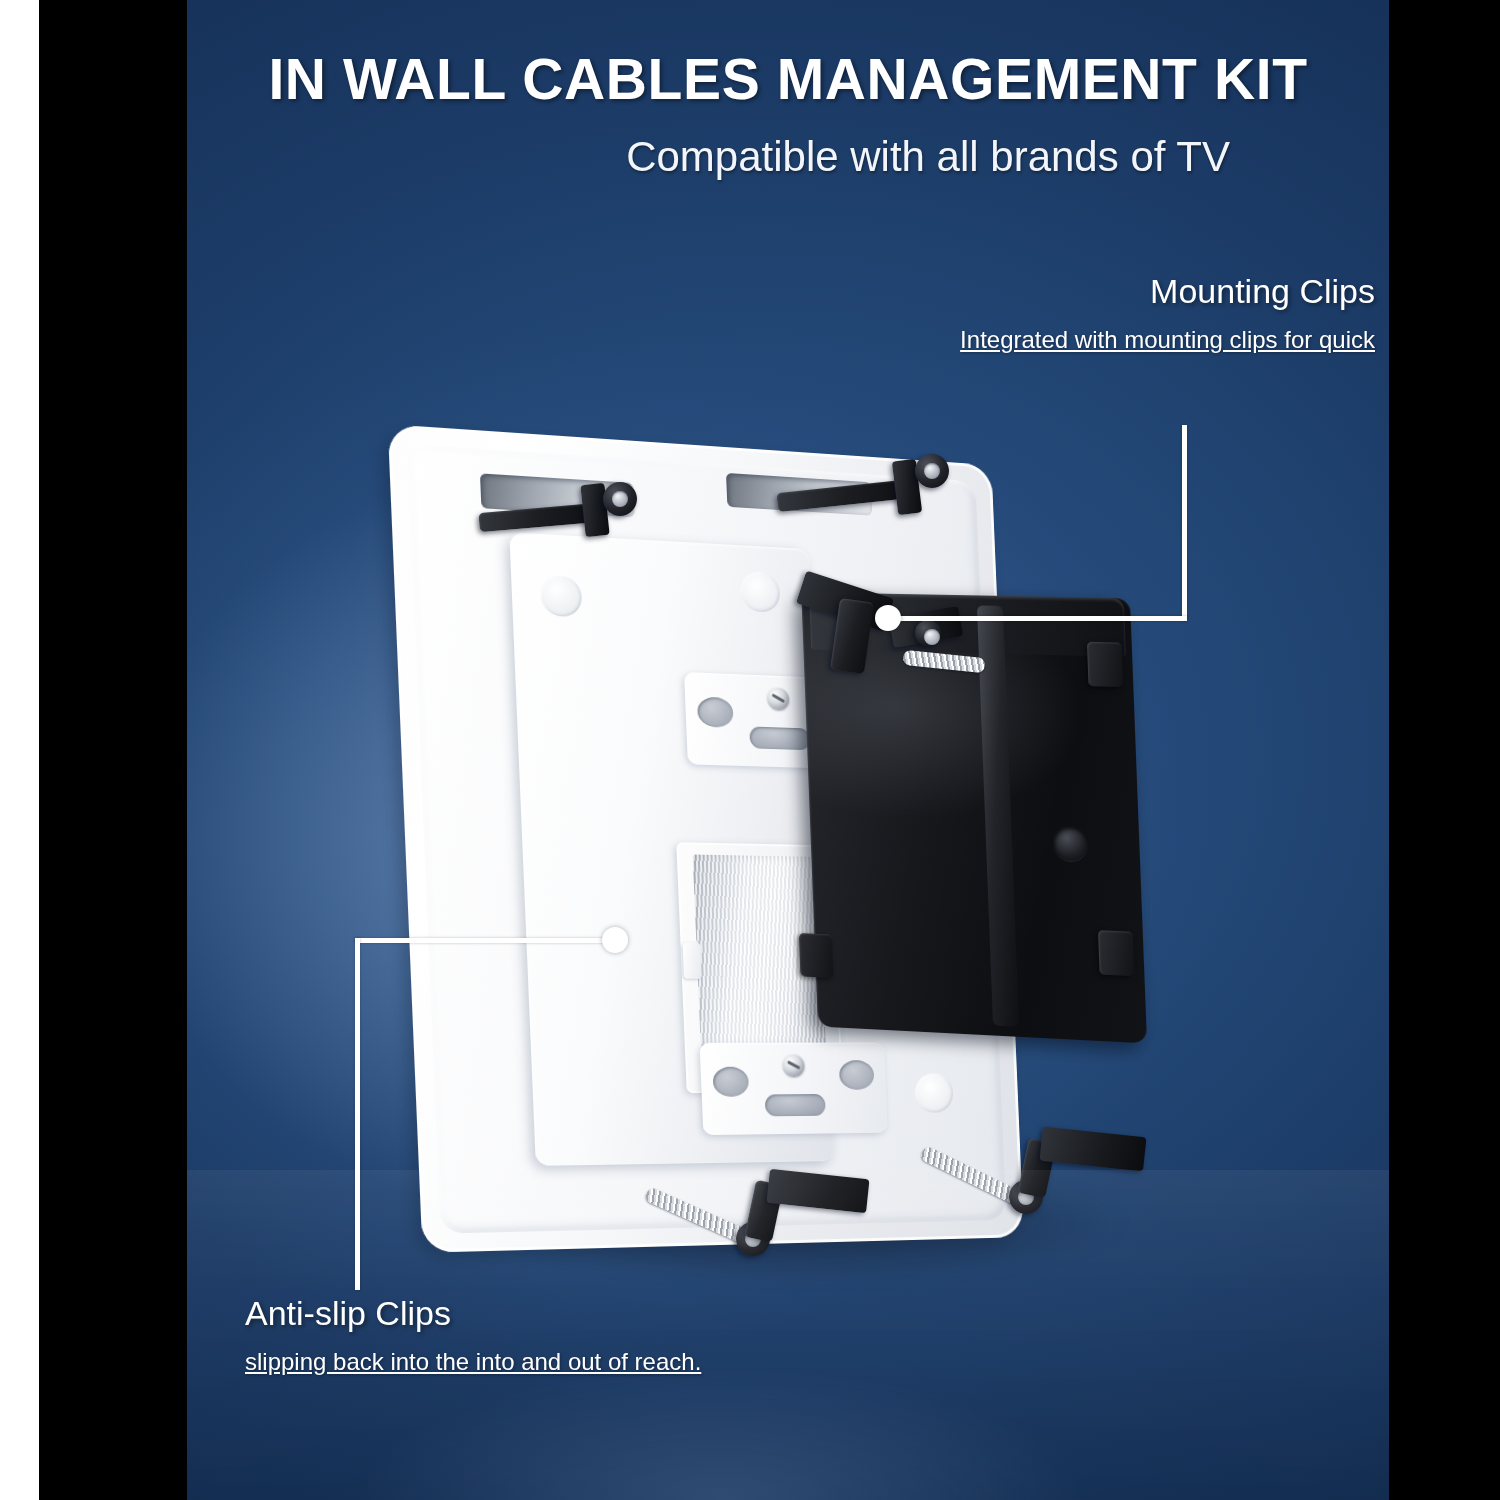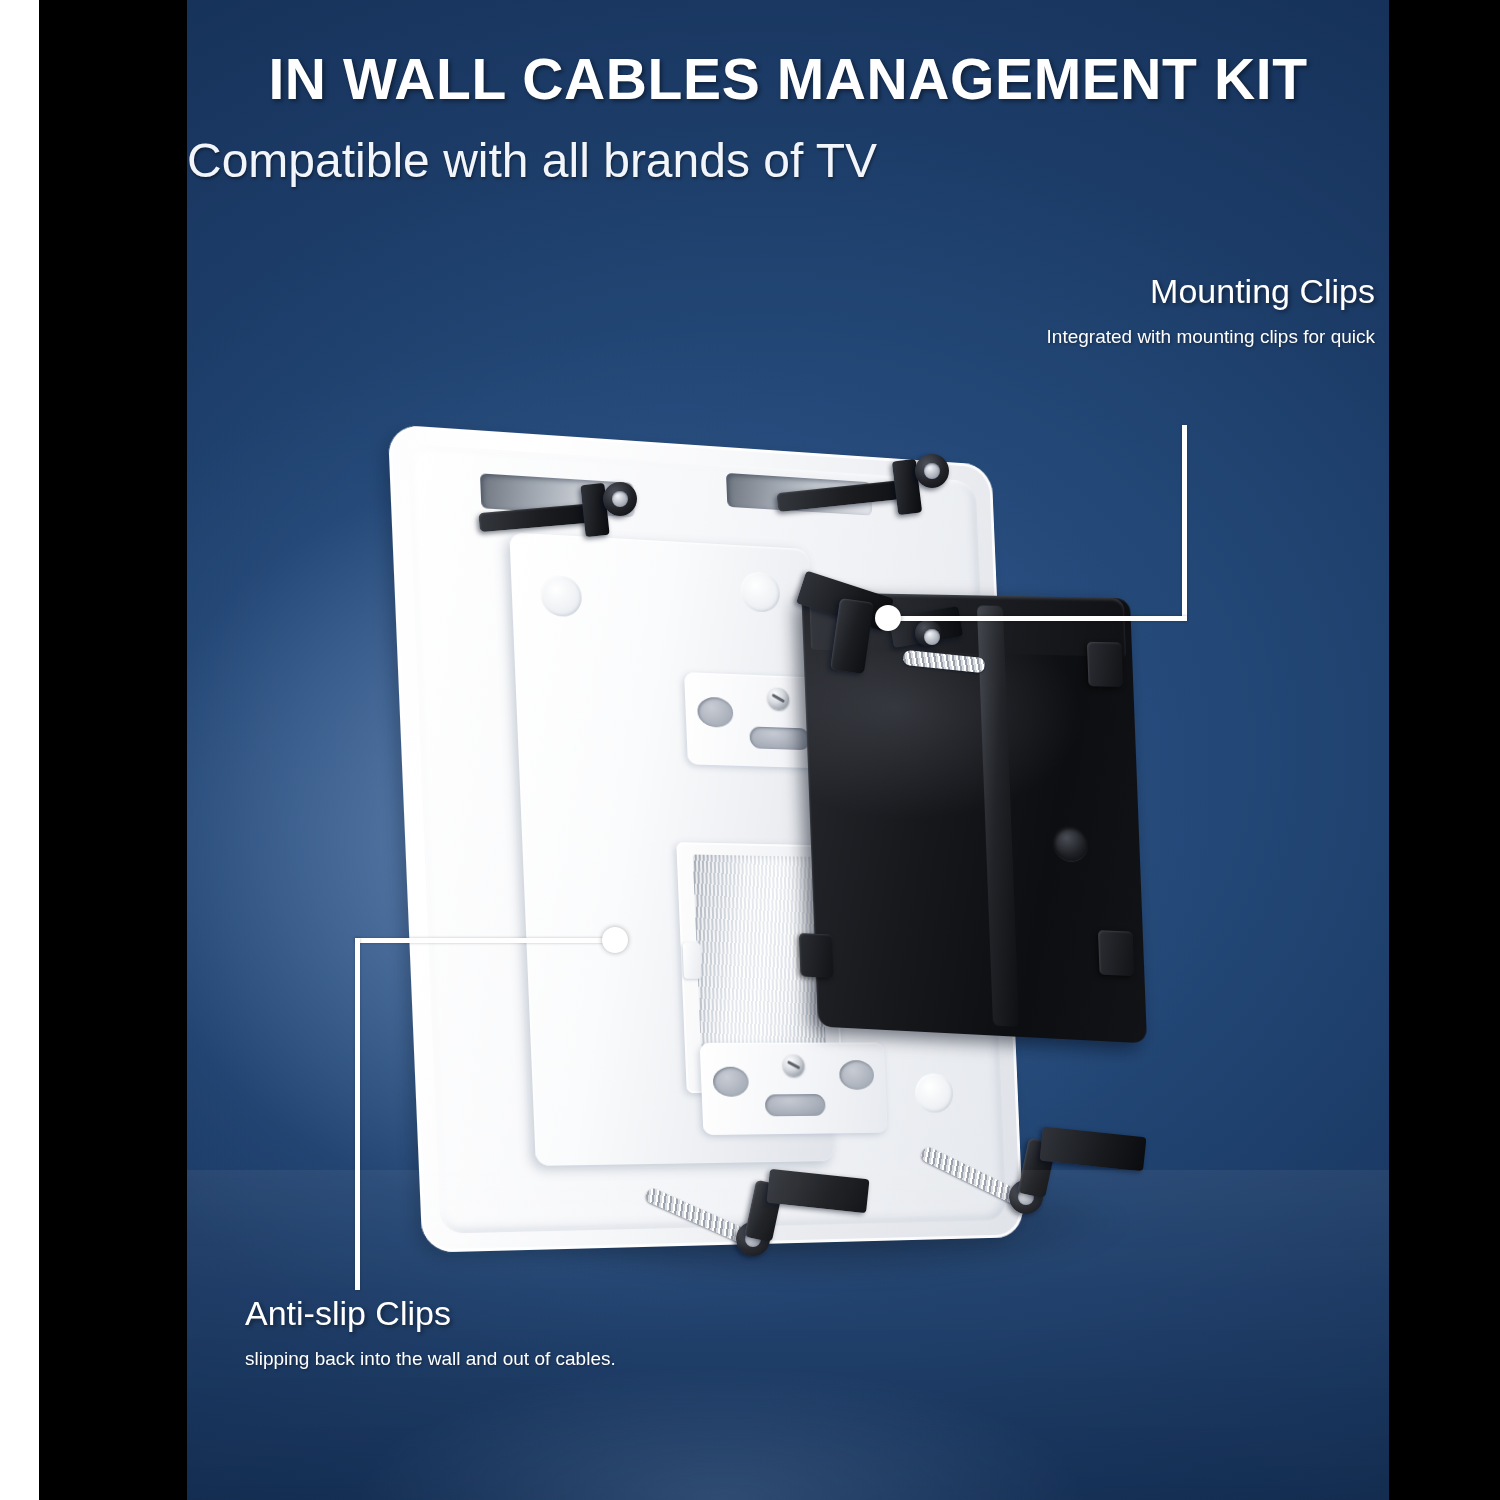--- a/index.html
+++ b/index.html
@@ -29,29 +29,29 @@
   }
 
   
   #title{
     position:absolute;left:0;top:46px;width:1202px;text-align:center;
     color:#fff;font-size:57px;font-weight:bold;letter-spacing:.6px;
     text-shadow:2px 2px 4px rgba(0,0,0,.45);
     white-space:nowrap;
   }
   #subtitle{
-    position:absolute;left:0;top:133px;width:1043px;text-align:left;
-    color:#f2f5fa;font-size:48px;font-weight:normal;
+    position:absolute;left:0;top:133px;width:1043px;text-align:right;
+    color:#f2f5fa;font-size:42px;font-weight:normal;
     text-shadow:1px 2px 3px rgba(0,0,0,.40);
   }
 
   
   .callout{position:absolute;color:#fff;}
   .callout .ct{font-size:34px;font-weight:normal;text-shadow:2px 2px 4px rgba(0,0,0,.45);line-height:1.12;}
-  .callout .cb{font-size:19px;font-weight:normal;line-height:1.32;text-shadow:1px 1px 3px rgba(0,0,0,.38);}
+  .callout .cb{font-size:24px;font-weight:normal;line-height:1.32;text-shadow:1px 1px 3px rgba(0,0,0,.38);text-decoration:underline;}
 
   #co-clips{right:14px;top:272px;width:740px;text-align:right;}
   #co-clips .ct{margin:0 0 14px 0;}
 
   #co-slip{left:58px;top:1294px;width:680px;text-align:left;}
   #co-slip .ct{margin:0 0 14px 0;}
 
   
   .lead{position:absolute;background:#fff;box-shadow:0 0 3px rgba(0,0,0,.25);}
   .dot{position:absolute;width:26px;height:26px;border-radius:50%;background:#fff;
@@ -346,17 +346,17 @@
     <div class="lead" id="lead-slip-v"></div>
     <div class="dot" id="dot-slip"></div>
 
     <div class="callout" id="co-clips">
       <div class="ct">Mounting Clips</div>
       <div class="cb">Integrated with mounting clips for quick</div>
     </div>
 
     <div class="callout" id="co-slip">
       <div class="ct">Anti-slip Clips</div>
-      <div class="cb">slipping back into the wall and out of cables.</div>
+      <div class="cb">slipping back into the into and out of reach.</div>
     </div>
 
   </div>
 </div>
 
 </body></html>

